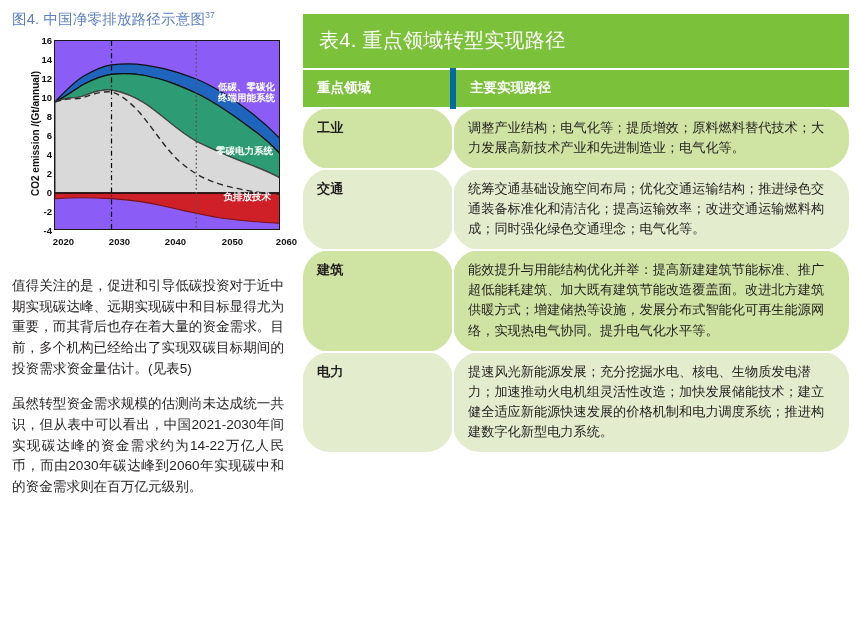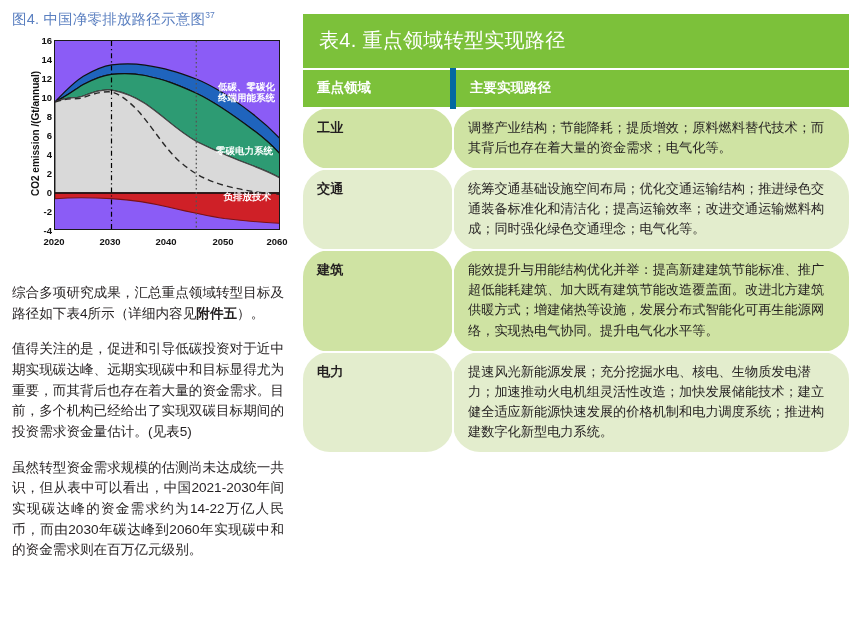--- a/index.html
+++ b/index.html
@@ -72,21 +72,21 @@
     text-align: right;
     font-size: 9.5px;
     font-weight: bold;
     color: #111;
     transform: translateY(-50%);
   }
   .xtick {
     position: absolute;
     top: 200px;
     width: 40px;
-    text-align: center;
+    text-align: right;
     font-size: 9.5px;
     font-weight: bold;
     color: #111;
     transform: translateX(-50%);
   }
 
   .area-label {
     position: absolute;
     color: #ffffff;
     font-size: 9.5px;
@@ -256,23 +256,20 @@
           <line x1="141.3" y1="0" x2="141.3" y2="190" stroke="#555555" stroke-width="1.3" stroke-dasharray="1.6 2.6"></line>
         </svg>
 
         <div class="area-label" id="label-enduse">低碳、零碳化
 终端用能系统</div>
         <div class="area-label" id="label-power">零碳电力系统</div>
         <div class="area-label" id="label-neg">负排放技术</div>
       </div>
     </div>
 
-    <p class="para" id="para-1">
-      <span>综合多项研究成果，汇总重点领域转型目标及路径如下表4所示（详细内容见</span><b>附件五</b><span>）。</span>
-    </p>
 
     <p class="para" id="para-2">值得关注的是，促进和引导低碳投资对于近中期实现碳达峰、远期实现碳中和目标显得尤为重要，而其背后也存在着大量的资金需求。目前，多个机构已经给出了实现双碳目标期间的投资需求资金量估计。(见表5)</p>
 
     <p class="para" id="para-3">虽然转型资金需求规模的估测尚未达成统一共识，但从表中可以看出，中国2021-2030年间实现碳达峰的资金需求约为14-22万亿人民币，而由2030年碳达峰到2060年实现碳中和的资金需求则在百万亿元级别。</p>
   </div>
 
   <div id="table-panel">
     <div id="table-title">表4. 重点领域转型实现路径</div>
 
     <table id="path-table">
@@ -282,21 +279,21 @@
         </colgroup>
       <thead>
         <tr>
           <th>重点领域</th>
           <th>主要实现路径</th>
         </tr>
       </thead>
       <tbody>
         <tr class="row-a">
           <td class="sector">工业</td>
-          <td>调整产业结构；节能降耗；提质增效；原料燃料替代技术；而其背后也存在着大量的资金需求；电气化等。</td>
+          <td>调整产业结构；电气化等；提质增效；原料燃料替代技术；大力发展高新技术产业和先进制造业；电气化等。</td>
         </tr>
         <tr class="row-b">
           <td class="sector">交通</td>
           <td>统筹交通基础设施空间布局；优化交通运输结构；推进绿色交通装备标准化和清洁化；提高运输效率；改进交通运输燃料构成；同时强化绿色交通理念；电气化等。</td>
         </tr>
         <tr class="row-a">
           <td class="sector">建筑</td>
           <td>能效提升与用能结构优化并举：提高新建建筑节能标准、推广超低能耗建筑、加大既有建筑节能改造覆盖面。改进北方建筑供暖方式；增建储热等设施，发展分布式智能化可再生能源网络，实现热电气协同。提升电气化水平等。</td>
         </tr>
         <tr class="row-b">

